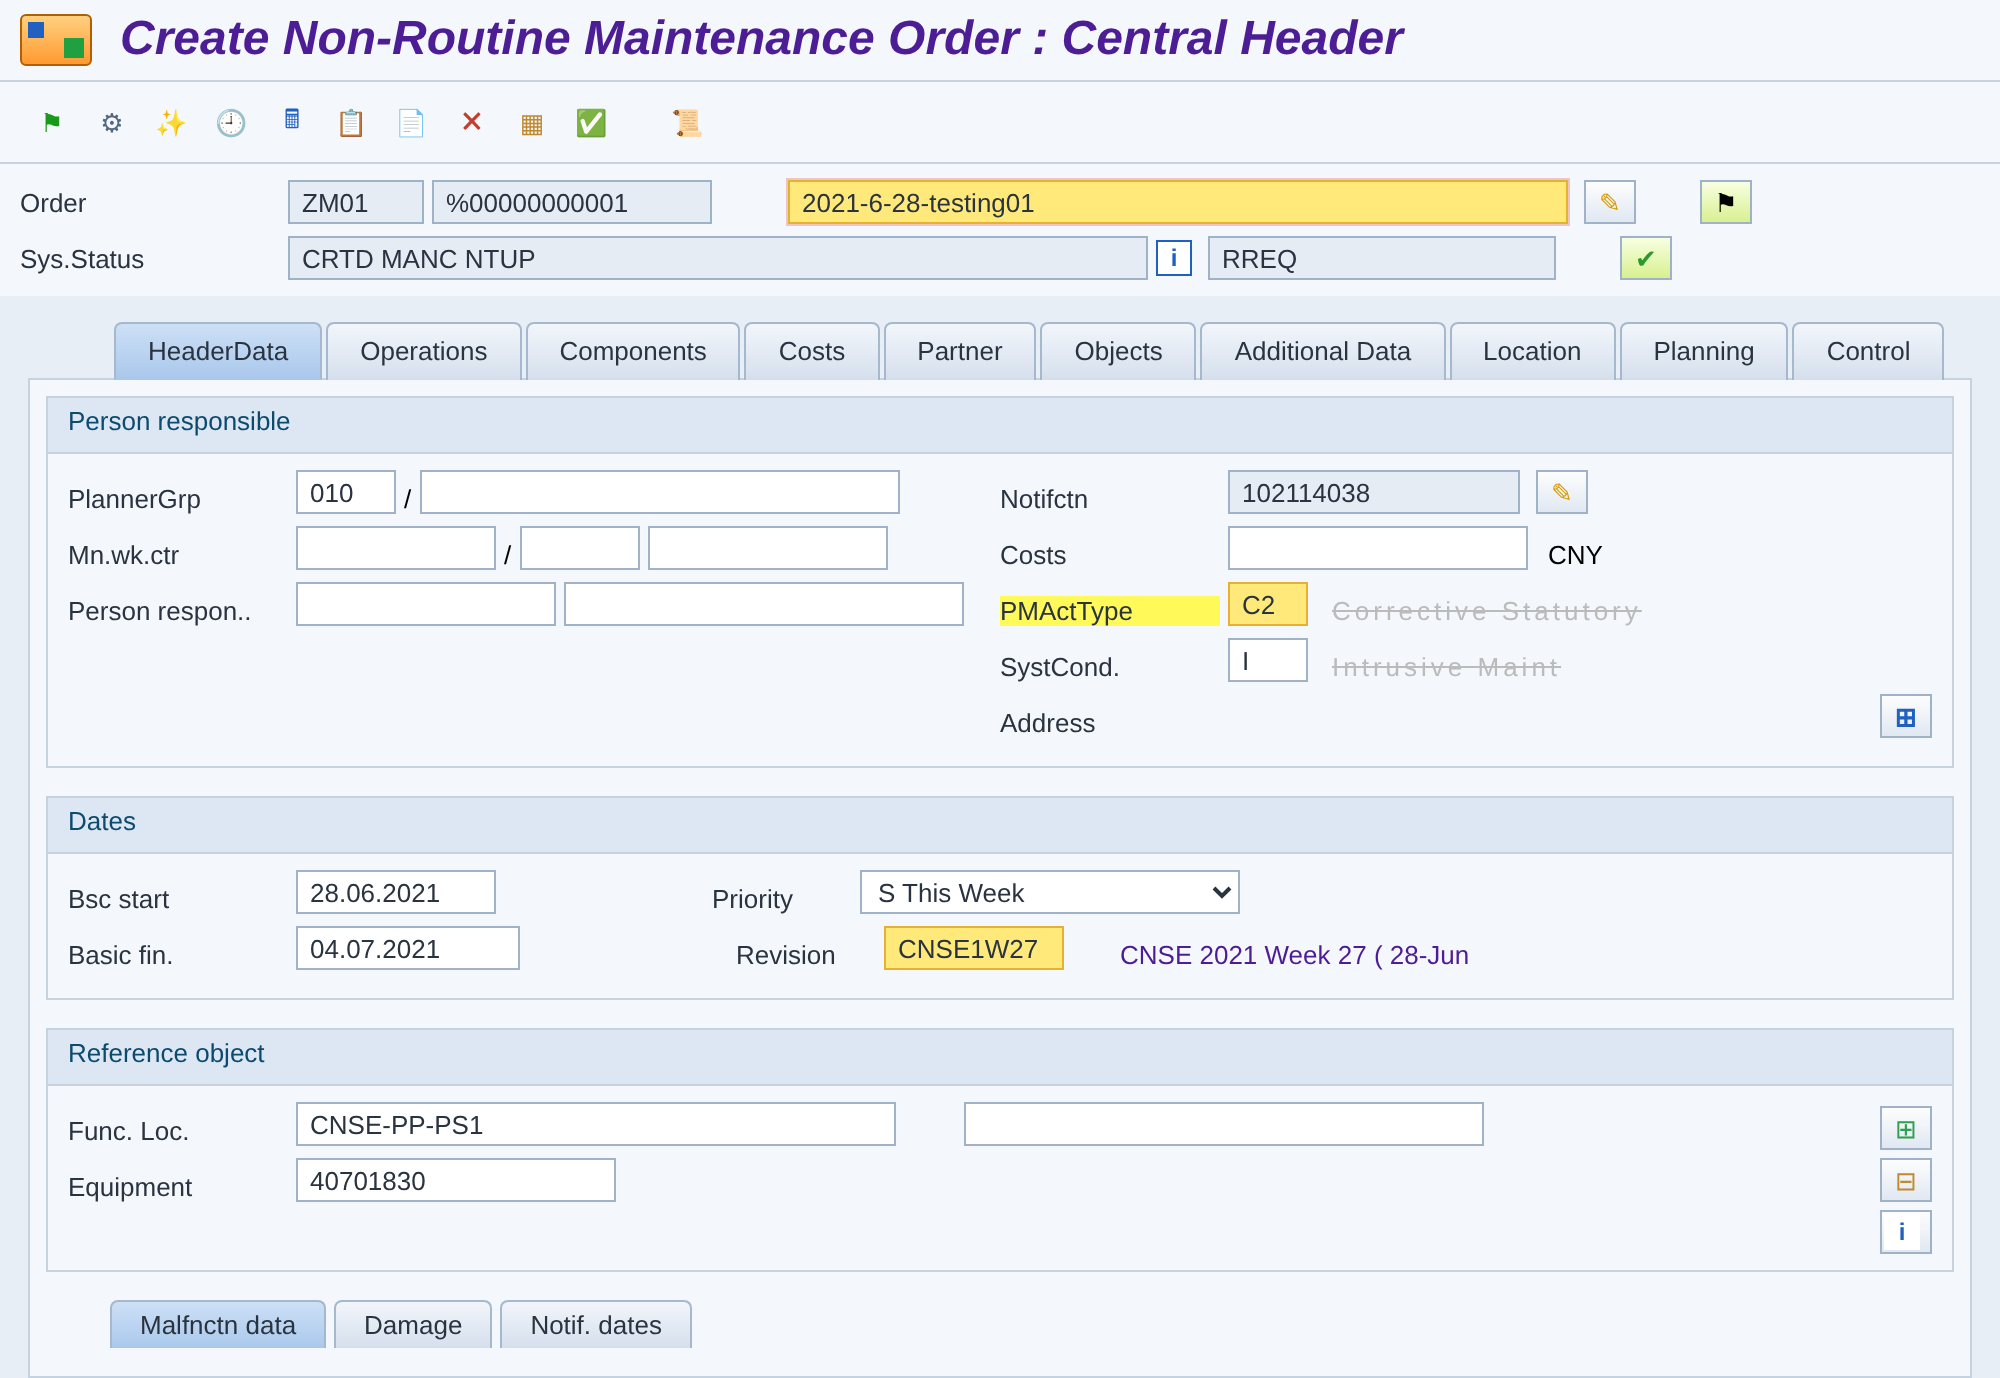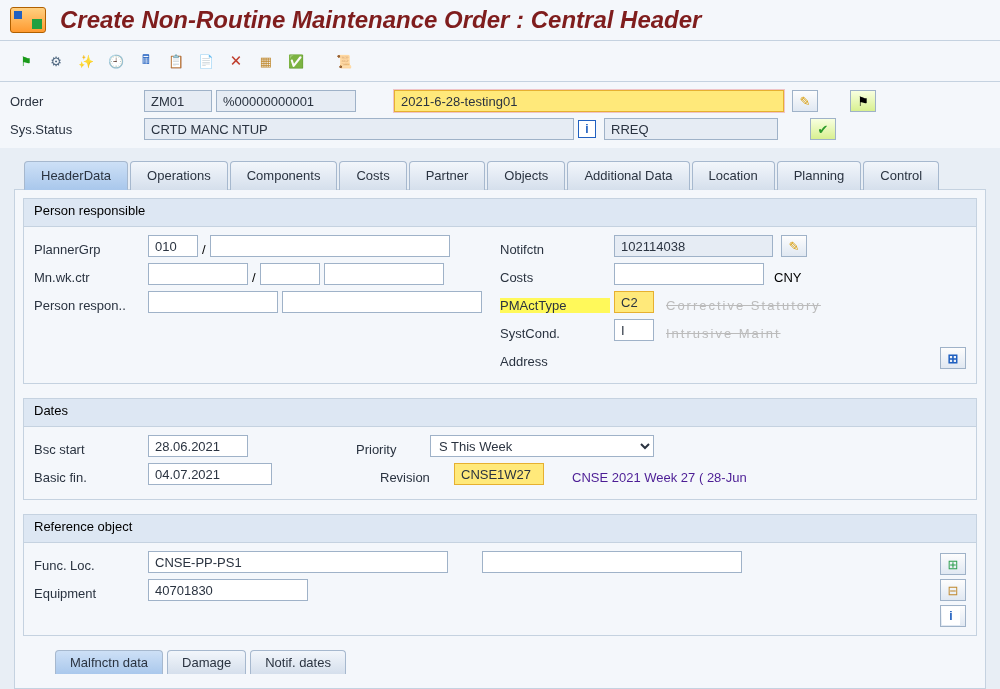--- a/index.html
+++ b/index.html
@@ -1,40 +1,40 @@
 <!DOCTYPE html>
 <html><head>
 <meta charset="utf-8">
 <style>
   * { box-sizing: border-box; font-family: Arial, sans-serif; font-size: 13px; }
   body { margin: 0; background: #e8eef5; width: 1000px; }
   .title-bar { display: flex; align-items: center; padding: 6px 10px; background: #f4f7fb; border-bottom: 1px solid #c5d2e0; }
   .title-icon { width: 36px; height: 26px; background: linear-gradient(#ffd080,#ff9a30); border: 1px solid #b06000; border-radius: 3px; margin-right: 14px; position: relative; }
   .title-icon::before { content:""; position:absolute; left:3px; top:3px; width:8px; height:8px; background:#2060c0; }
   .title-icon::after  { content:""; position:absolute; right:3px; bottom:3px; width:10px; height:10px; background:#20a040; }
-  .page-title { font-size: 24px; font-weight: bold; font-style: italic; color: #7f1d1d; }
+  .page-title { font-size: 24px; font-weight: bold; font-style: italic; color: #4c1d95; }
   .toolbar { display: flex; gap: 6px; padding: 8px 14px; background: #f4f7fb; border-bottom: 1px solid #c5d2e0; }
   .tb-btn { width: 24px; height: 24px; display: flex; align-items:center; justify-content:center; border: 1px solid transparent; cursor: pointer; }
   .flag  { color:#1a9a1a; } .gear{color:#506880;} .wand{color:#2060c0;} .clock{color:#6a4030;}
   .calc{color:#2060c0;} .clip{color:#8a6a30;} .doc{color:#506880;} .x{color:#c04030;}
   .table{color:#c08a30;} .stamp{color:#30a050;} .scroll{color:#c08a30;}
   .header-fields { padding: 8px 10px 2px; background:#f4f7fb; }
   .hrow { display:flex; align-items:center; margin-bottom:6px; gap:4px; }
   .lbl { width: 130px; color:#2a3340; }
   .inp { height: 22px; border: 1px solid #9fb2c8; background: #fff; padding: 2px 6px; color:#2a3340; }
   .inp.ro { background:#e6ecf4; }
   .highlight { background:#ffe97a !important; border-color:#e6b030 !important; }
   .red-br { border:1px solid #e66; outline:1px solid rgba(230,80,80,0.3); }
   .icon-btn { width:26px; height:22px; display:inline-flex; align-items:center; justify-content:center; border:1px solid #9fb2c8; background:linear-gradient(#fdfdfd,#e0e8f2); cursor:pointer; margin-left:4px; }
   .tabs { display:flex; margin: 12px 0 0 24px; gap:0; }
   .tab { padding: 6px 16px; background:linear-gradient(#f2f6fb,#d5dfec); border:1px solid #a6b8ce; border-bottom:none; border-radius:4px 4px 0 0; margin-right:2px; color:#2a3340; cursor:pointer; position:relative; top:1px; }
-  .tab.active { background:linear-gradient(#cde0f6,#aac8ec); font-weight:normal; border-bottom:1px solid #aac8ec; }
+  .tab.active { background:linear-gradient(#cde0f6,#aac8ec); font-weight:normal; border-bottom:1px solid #aac8ec;margin-left:33px; }
   .panel { margin: 0 14px 10px 14px; background:#f4f7fb; border:1px solid #c5d2e0; padding: 8px 0 14px 0; }
   .group { margin: 0 8px 14px 8px; border:1px solid #c5d2e0; background:#f4f7fb; }
-  .group-title { padding: 4px 10px 8px 10px; background:#dde7f3; color:#000000; border-bottom:1px solid #c5d2e0; }
+  .group-title { padding: 4px 10px 8px 10px; background:#dde7f3; color:#0c4a6e; border-bottom:1px solid #c5d2e0; }
   .group-body { padding: 8px 10px; }
   .two-col { display:flex; }
   .col { flex:1; }
   .frow { display:flex; align-items:flex-end; margin-bottom:6px; gap:4px; }
   .flbl { width:110px; color:#2a3340; }
   .flbl.hl { background:#fff95a; }
   .sub-tabs { display:flex; margin: 8px 0 0 40px; gap:0; }
   .sub-tab { padding: 4px 14px; background:linear-gradient(#f2f6fb,#d5dfec); border:1px solid #a6b8ce; border-bottom:none; border-radius:4px 4px 0 0; margin-right:4px; color:#2a3340; cursor:pointer; }
   .sub-tab.active { background:linear-gradient(#cde0f6,#aac8ec); }
   select.inp { padding: 1px 4px; }
@@ -128,21 +128,21 @@
         </div>
         <div class="frow">
           <div class="flbl">Person respon..</div>
           <input class="inp" style="width: 130px;" value="">
           <input class="inp" style="width: 200px;">
         </div>
       </div>
       <div class="col">
         <div class="frow">
           <div class="flbl">Notifctn</div>
-          <input class="inp ro" style="width: 159px;" value="102114038">
+          <input class="inp ro" style="width: 146px;" value="102114038">
           <div class="icon-btn">
               <span class="pencil">✎</span>
             </div>
         </div>
         <div class="frow">
           <div class="flbl">Costs</div>
           <input class="inp" style="width: 150px;" value="">
           <span style="margin-left:6px">CNY</span>
         </div>
         <div class="frow">
@@ -167,27 +167,27 @@
   </div>
 
   <div class="group">
     <div class="group-title">Dates</div>
     <div class="group-body">
       <div class="frow">
         <div class="flbl">Bsc start</div>
         <input class="inp" style="width: 100px;" value="28.06.2021">
         <div style="width:100px"></div>
         <div class="flbl" style="width:70px">Priority</div>
-        <select class="inp" style="width:224px">
+        <select class="inp" style="width:190px">
           <option>S This Week</option>
         </select>
       </div>
       <div class="frow">
         <div class="flbl">Basic fin.</div>
-        <input class="inp" style="width: 124px;" value="04.07.2021">
+        <input class="inp" style="width: 112px;" value="04.07.2021">
         <div style="width:100px"></div>
         <div class="flbl" style="width:70px">Revision</div>
         <input class="inp highlight" style="width: 90px;" value="CNSE1W27">
         <span style="margin-left:24px;color:#4c1d95">CNSE 2021 Week 27 ( 28-Jun</span>
       </div>
     </div>
   </div>
 
   <div class="group">
     <div class="group-title">Reference object</div>

